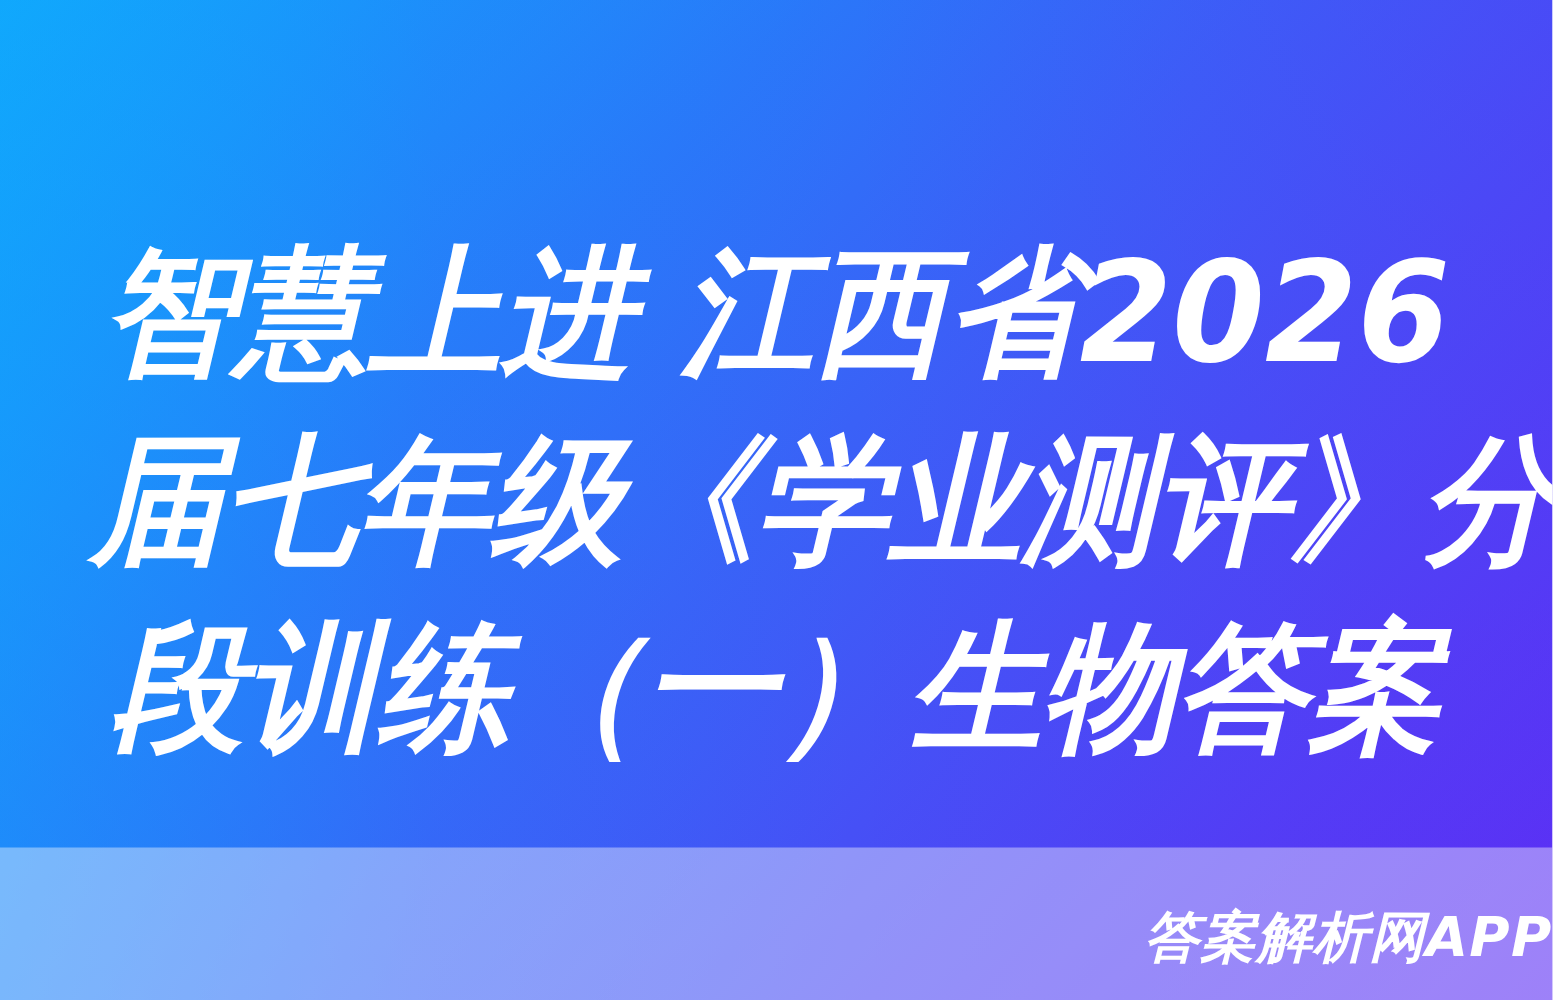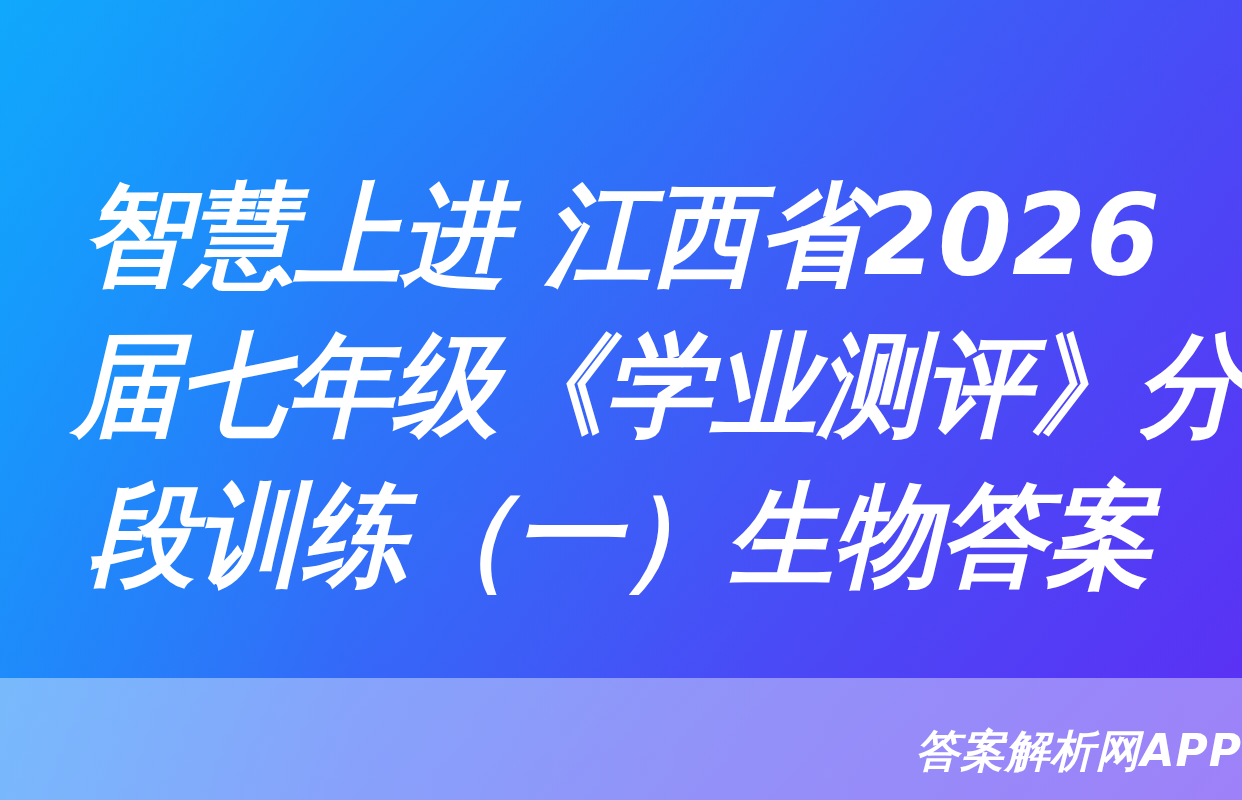--- a/index.html
+++ b/index.html
@@ -39,21 +39,21 @@
         rgba(90,45,245,0.00) 55%,
         rgba(95,40,246,0.22) 100%);
     mix-blend-mode: normal;
   }
 
   
   #title-block {
     position: absolute;
     left: 0;
     right: 0;
-    top: 160px;
+    top: 176px;
     padding: 0 44px;
     box-sizing: border-box;
     text-align: center;
   }
   .title-line {
     display: block;
     color: #ffffff;
     font-size: 112px;
     line-height: 150px;
     font-weight: 700;

